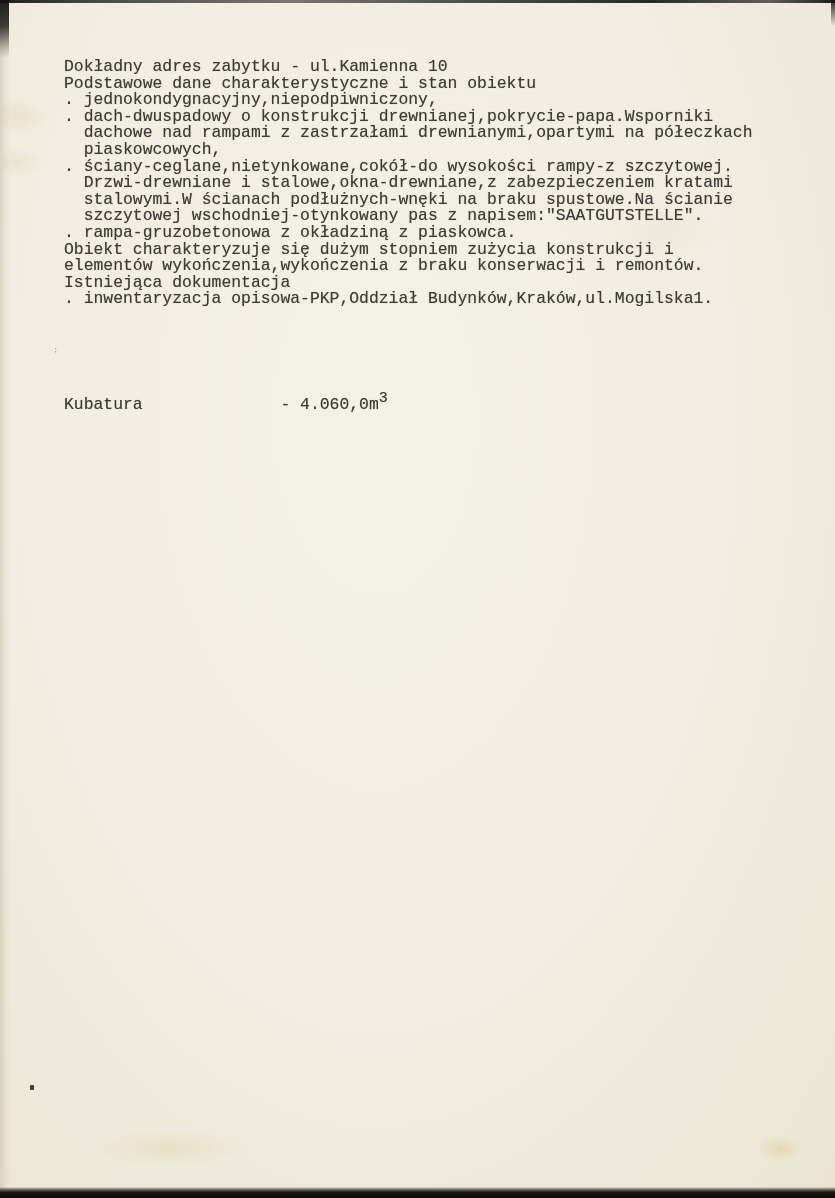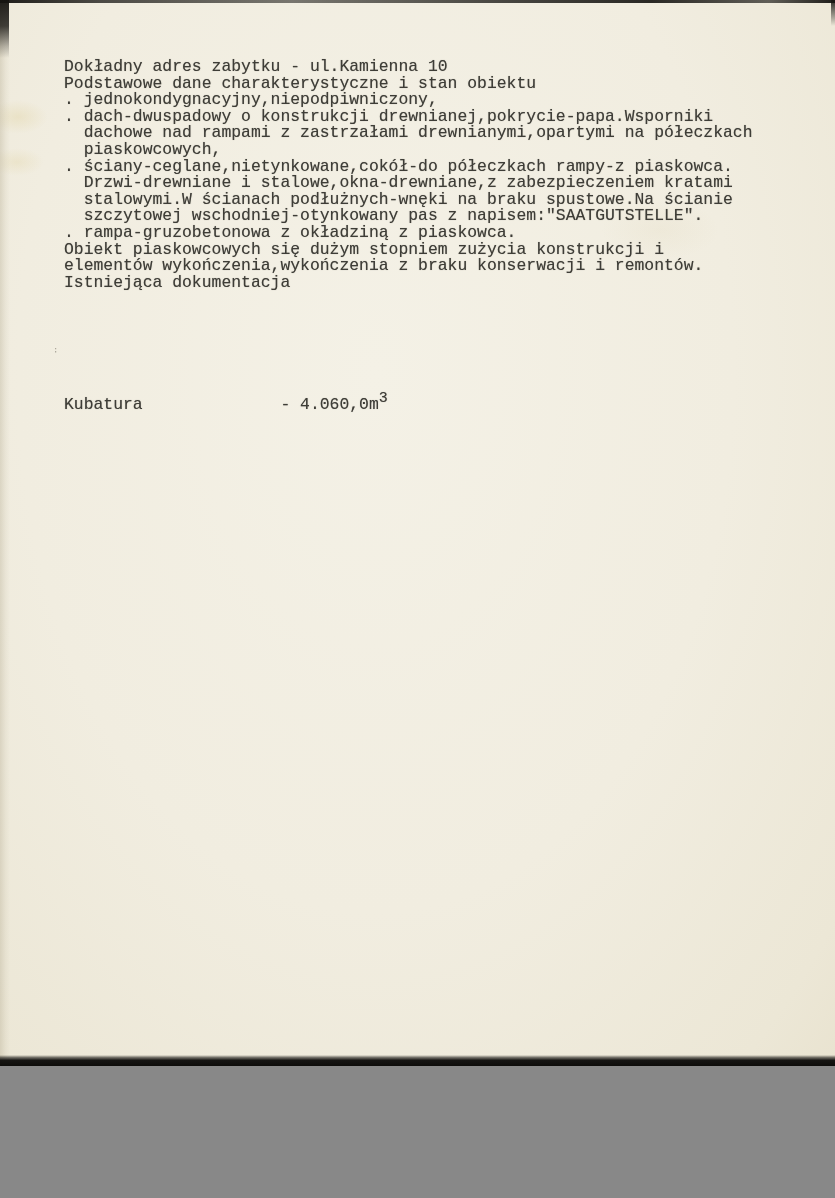--- a/index.html
+++ b/index.html
@@ -3,21 +3,21 @@
 <meta charset="utf-8">
 <style>
   html, body {
     margin: 0;
     padding: 0;
     background: #888;
   }
   .scan-page {
     position: relative;
     width: 835px;
-    height: 1066px;
+    height: 1198px;
     overflow: hidden;
     background:
       radial-gradient(ellipse at 45% 35%, #f4f1e6 0%, #f1ede0 55%, #ece7d6 90%, #e9e3d0 100%);
     font-family: "Liberation Mono", "DejaVu Sans Mono", monospace;
   }
   
   .edge-top {
     position: absolute; left: 0; top: 0; width: 835px; height: 3px;
     background: linear-gradient(to right,
       rgba(20,19,16,0.95) 0%, rgba(20,19,16,0.75) 12%, rgba(20,19,16,0.55) 35%,
@@ -92,28 +92,29 @@
   <div class="stain stain-d"></div>
   <div class="stain stain-e"></div>
 
   <div class="typed-block">
     <div class="typed-line">Dokładny adres zabytku - ul.Kamienna 10</div>
     <div class="typed-line">Podstawowe dane charakterystyczne i stan obiektu</div>
     <div class="typed-line">. jednokondygnacyjny,niepodpiwniczony,</div>
     <div class="typed-line">. dach-dwuspadowy o konstrukcji drewnianej,pokrycie-papa.Wsporniki</div>
     <div class="typed-line">  dachowe nad rampami z zastrzałami drewnianymi,opartymi na półeczkach</div>
     <div class="typed-line">  piaskowcowych,</div>
-    <div class="typed-line">. ściany-ceglane,nietynkowane,cokół-do półeczkach rampy-z piaskowca.</div>
+    <div class="typed-line">. ściany-ceglane,nietynkowane,cokół-do wysokości rampy-z szczytowej.</div>
     <div class="typed-line">  Drzwi-drewniane i stalowe,okna-drewniane,z zabezpieczeniem kratami</div>
     <div class="typed-line">  stalowymi.W ścianach podłużnych-wnęki na braku spustowe.Na ścianie</div>
     <div class="typed-line">  szczytowej wschodniej-otynkowany pas z napisem:"SAATGUTSTELLE".</div>
     <div class="typed-line">. rampa-gruzobetonowa z okładziną z piaskowca.</div>
-    <div class="typed-line">Obiekt piaskowcowych się dużym stopniem zużycia konstrukcji i</div>
+    <div class="typed-line">Obiekt charakteryzuje się dużym stopniem zużycia konstrukcji i</div>
     <div class="typed-line">elementów wykończenia,wykończenia z braku konserwacji i remontów.</div>
     <div class="typed-line">Istniejąca dokumentacja</div>
+    <div class="typed-line">. inwentaryzacja opisowa-PKP,Oddział Budynków,Kraków,ul.Mogilska1.</div>
   </div>
 
   <div class="measure-block">
     <div class="measure-line"><span>Kubatura              - 4.060,0m</span><span class="sup">3</span></div>
   </div>
 
   <div class="smudge">∶</div>
   <div class="speck"></div>
 
   <div class="edge-left-shade"></div>

